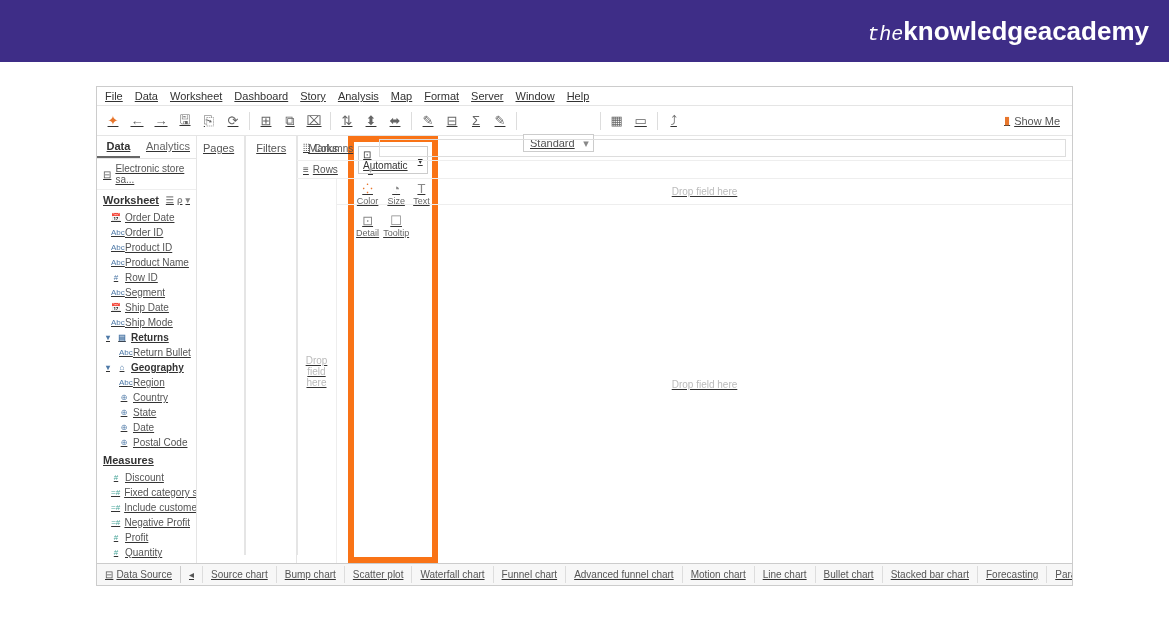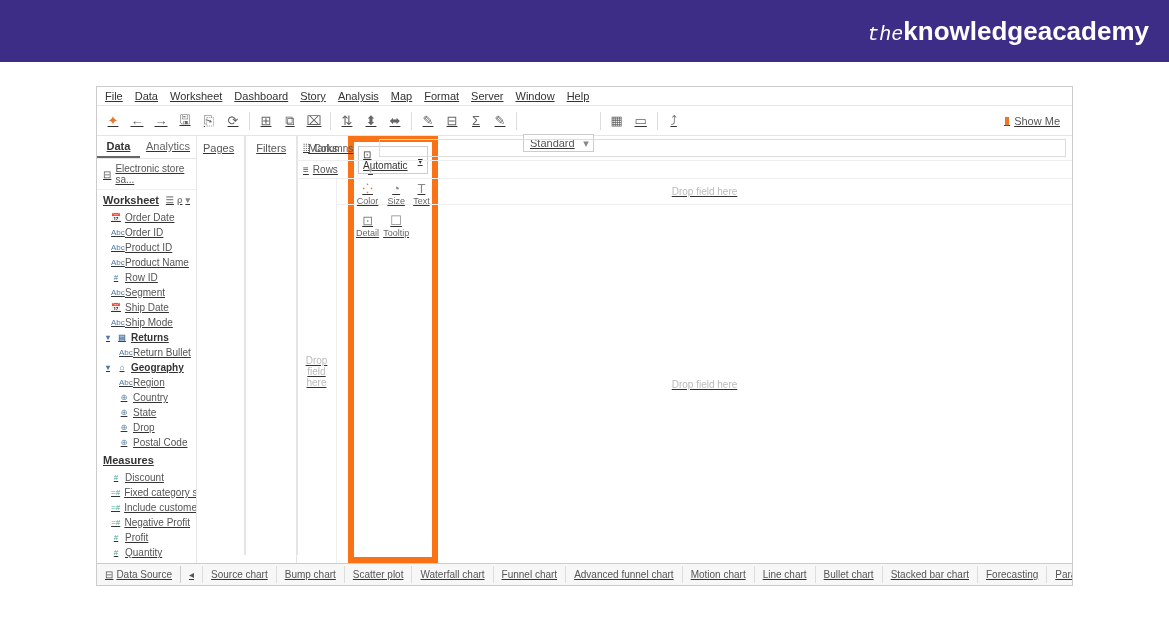--- a/index.html
+++ b/index.html
@@ -190,21 +190,21 @@
       <div class="field" style="padding-left:22px;">
               <span class="fi blue">⊕</span>
               <span>Country</span>
             </div>
       <div class="field" style="padding-left:22px;">
               <span class="fi blue">⊕</span>
               <span>State</span>
             </div>
       <div class="field" style="padding-left:22px;">
               <span class="fi blue">⊕</span>
-              <span>Drop</span>
+              <span>Date</span>
             </div>
       <div class="field" style="padding-left:22px;">
               <span class="fi blue">⊕</span>
               <span>Postal Code</span>
             </div>
       <div class="section-head">
               <span>Measures</span>
             </div>
       <div class="field">
               <span class="fi teal">#</span>

